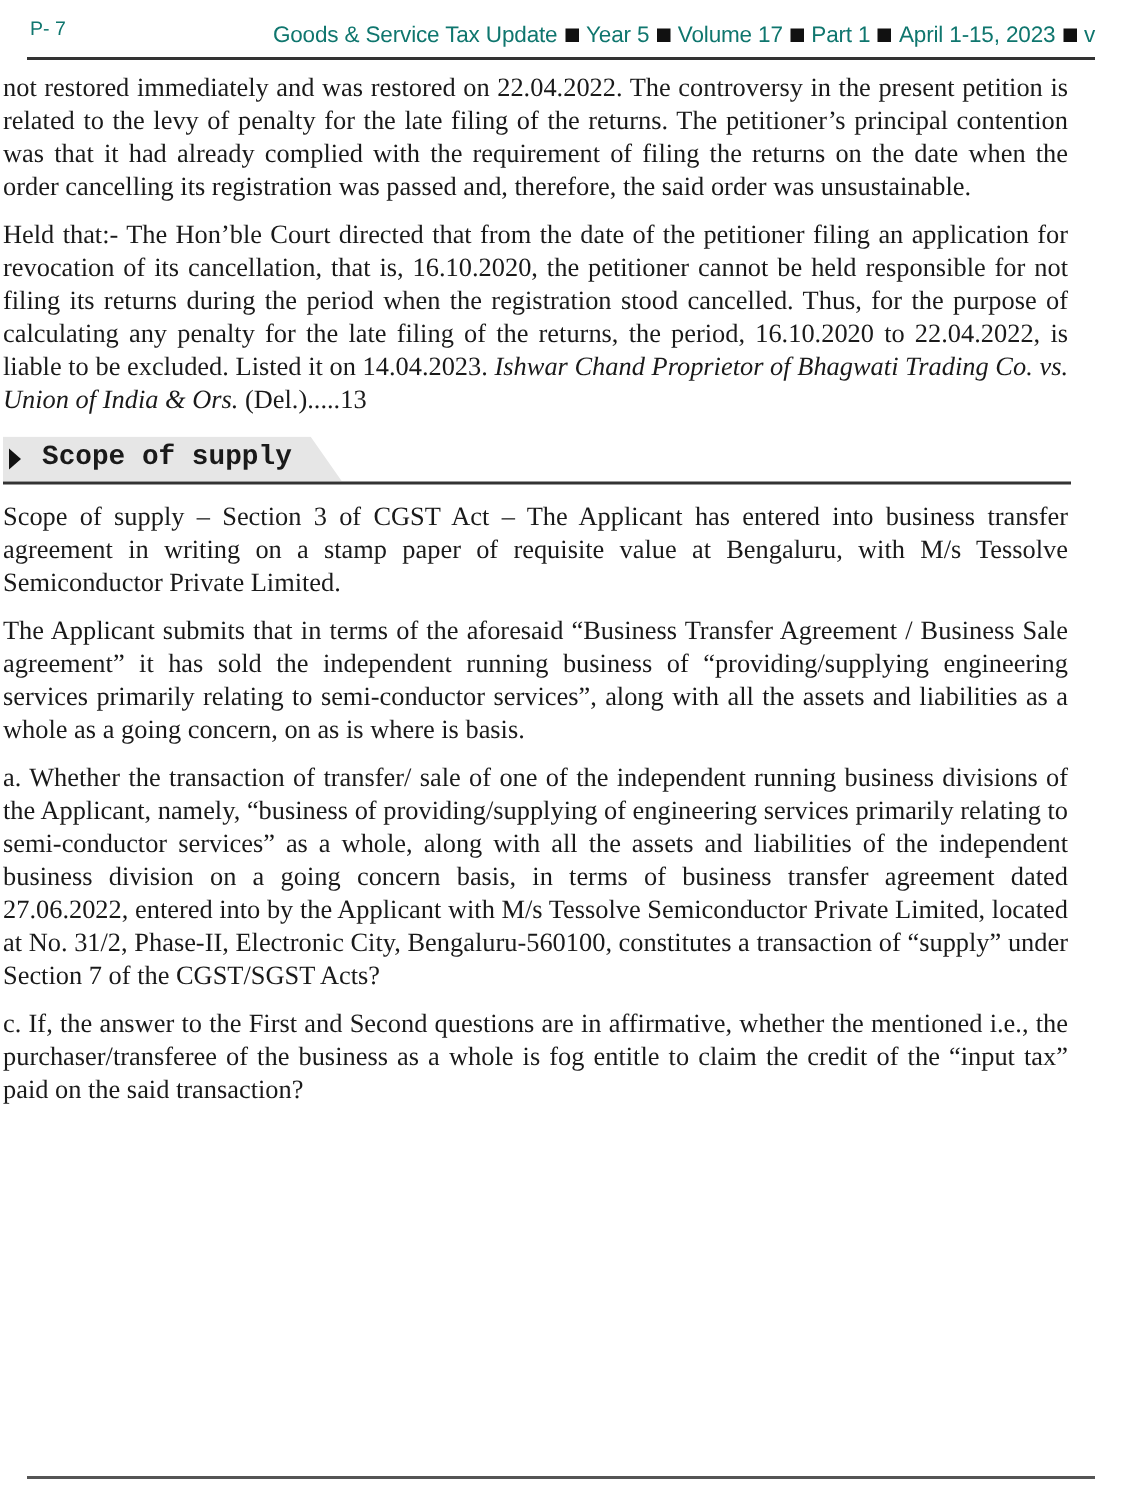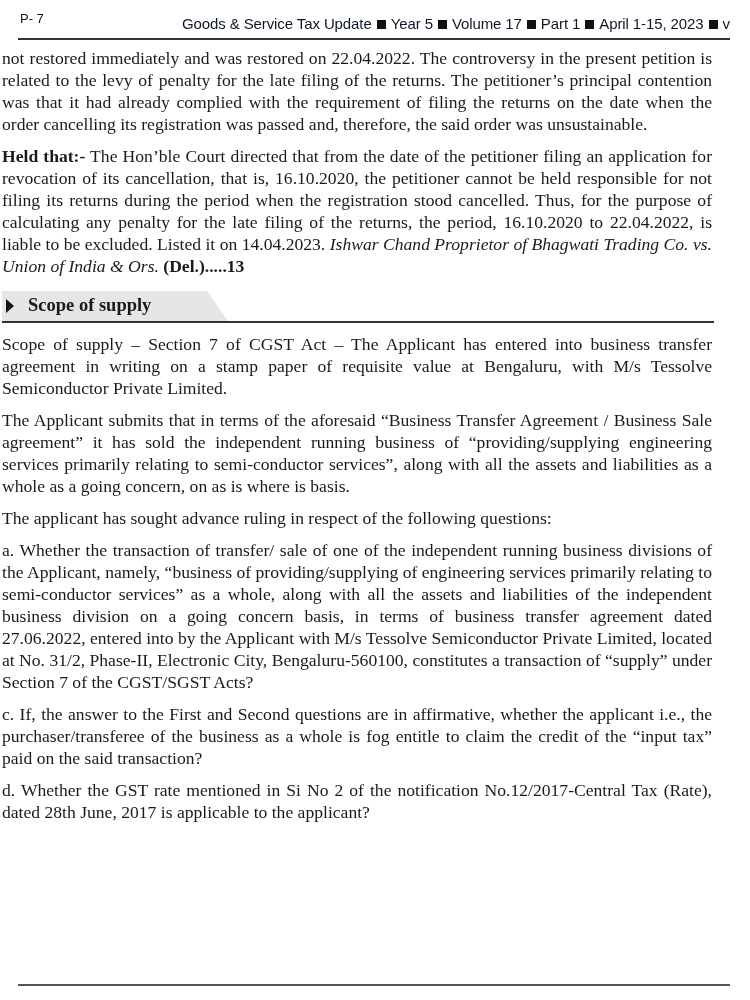--- a/index.html
+++ b/index.html
@@ -1,46 +1,46 @@
 <!DOCTYPE html>
 <html><head>
 <meta charset="utf-8">
 <style>
   html, body { margin: 0; padding: 0; background: #ffffff; }
   body { width: 750px; height: 1000px; overflow: hidden; position: relative; color: #1a1a1a; }
   .header {
     position: absolute; left: 18px; top: 6px; width: 712px; height: 30px;
-    font-family: "Liberation Sans", sans-serif; font-size: 15px; color: #0f172a;
+    font-family: "Liberation Sans", sans-serif; font-size: 15px; color: #0f766e;
   }
   .header .page-no { position: absolute; left: 2px; top: 5px; font-size: 13px; }
   .header .running { position: absolute; right: 0; top: 9px; white-space: nowrap; font-size: 15px; letter-spacing: -0.1px; }
   .header .sq { display: inline-block; width: 9px; height: 9px; background: #111; margin: 0 5px 1px 5px; vertical-align: middle; }
   .header-rule { position: absolute; left: 18px; top: 38px; width: 712px; height: 2px; background: #333; }
 
   .content {
     position: absolute; left: 2px; top: 47px; width: 710px;
     font-family: "Liberation Serif", serif; font-size: 17.6px; line-height: 22px;
     text-align: justify; color: #1a1a1a;
   }
   .content p { margin: 0 0 10px 0; }
-  .bold { font-weight: bold; }
+  .bold { font-weight: normal; }
   .ital { font-style: italic; }
 
   .section-head { position: relative; height: 32px; margin: 14px 0 10px 0; }
   .section-head .band {
     position: absolute; left: 0; top: 0; width: 226px; height: 30px; background: #e6e6e6;
     clip-path: polygon(0 0, 205px 0, 226px 30px, 0 30px);
   }
   .section-head .arrow {
     position: absolute; left: 4px; top: 8px; width: 0; height: 0;
     border-top: 7px solid transparent; border-bottom: 7px solid transparent; border-left: 8px solid #111;
   }
   .section-head .title {
     position: absolute; left: 26px; top: 3px; font-weight: bold; font-size: 18.5px;
-    font-family: Liberation Serif, serif; color: #1a1a1a;
+    font-family: Liberation Mono, monospace; color: #1a1a1a;
   }
   .section-head .rule { position: absolute; left: 0; top: 30px; width: 712px; height: 2px; background: #333; }
 
   .footer-rule { position: absolute; left: 18px; top: 984px; width: 712px; height: 2px; background: #555; }
 </style>
 </head>
 <body>
 
 <div class="header">
   <span class="page-no">P- 7</span>
@@ -54,21 +54,19 @@
   <p>not restored immediately and was restored on 22.04.2022. The controversy in the present petition is related to the levy of penalty for the late filing of the returns. The petitioner’s principal contention was that it had already complied with the requirement of filing the returns on the date when the order cancelling its registration was passed and, therefore, the said order was unsustainable.</p>
   <p><span class="bold">Held that:-</span><span> The Hon’ble Court directed that from the date of the petitioner filing an application for revocation of its cancellation, that is, 16.10.2020, the petitioner cannot be held responsible for not filing its returns during the period when the registration stood cancelled. Thus, for the purpose of calculating any penalty for the late filing of the returns, the period, 16.10.2020 to 22.04.2022, is liable to be excluded. Listed it on 14.04.2023. </span><span class="ital">Ishwar Chand Proprietor of Bhagwati Trading Co. vs. Union of India &amp; Ors.</span><span class="bold"> (Del.).....13</span></p>
 
   <div class="section-head">
     <div class="band"></div>
     <div class="arrow"></div>
     <div class="title">Scope of supply</div>
     <div class="rule"></div>
   </div>
 
-  <p>Scope of supply – Section 7 of CGST Act – The Applicant has entered into business transfer agreement in writing on a stamp paper of requisite value at Bengaluru, with M/s Tessolve Semiconductor Private Limited.</p>
+  <p>Scope of supply – Section 3 of CGST Act – The Applicant has entered into business transfer agreement in writing on a stamp paper of requisite value at Bengaluru, with M/s Tessolve Semiconductor Private Limited.</p>
   <p>The Applicant submits that in terms of the aforesaid “Business Transfer Agreement / Business Sale agreement” it has sold the independent running business of “providing/supplying engineering services primarily relating to semi-conductor services”, along with all the assets and liabilities as a whole as a going concern, on as is where is basis.</p>
-  <p>The applicant has sought advance ruling in respect of the following questions:</p>
   <p>a. Whether the transaction of transfer/ sale of one of the independent running business divisions of the Applicant, namely, “business of providing/supplying of engineering services primarily relating to semi-conductor services” as a whole, along with all the assets and liabilities of the independent business division on a going concern basis, in terms of business transfer agreement dated 27.06.2022, entered into by the Applicant with M/s Tessolve Semiconductor Private Limited, located at No. 31/2, Phase-II, Electronic City, Bengaluru-560100, constitutes a transaction of “supply” under Section 7 of the CGST/SGST Acts?</p>
-  <p>c. If, the answer to the First and Second questions are in affirmative, whether the applicant i.e., the purchaser/transferee of the business as a whole is fog entitle to claim the credit of the “input tax” paid on the said transaction?</p>
-  <p>d. Whether the GST rate mentioned in Si No 2 of the notification No.12/2017-Central Tax (Rate), dated 28th June, 2017 is applicable to the applicant?</p>
+  <p>c. If, the answer to the First and Second questions are in affirmative, whether the mentioned i.e., the purchaser/transferee of the business as a whole is fog entitle to claim the credit of the “input tax” paid on the said transaction?</p>
 </div>
 
 <div class="footer-rule"></div>
 
 </body></html>

